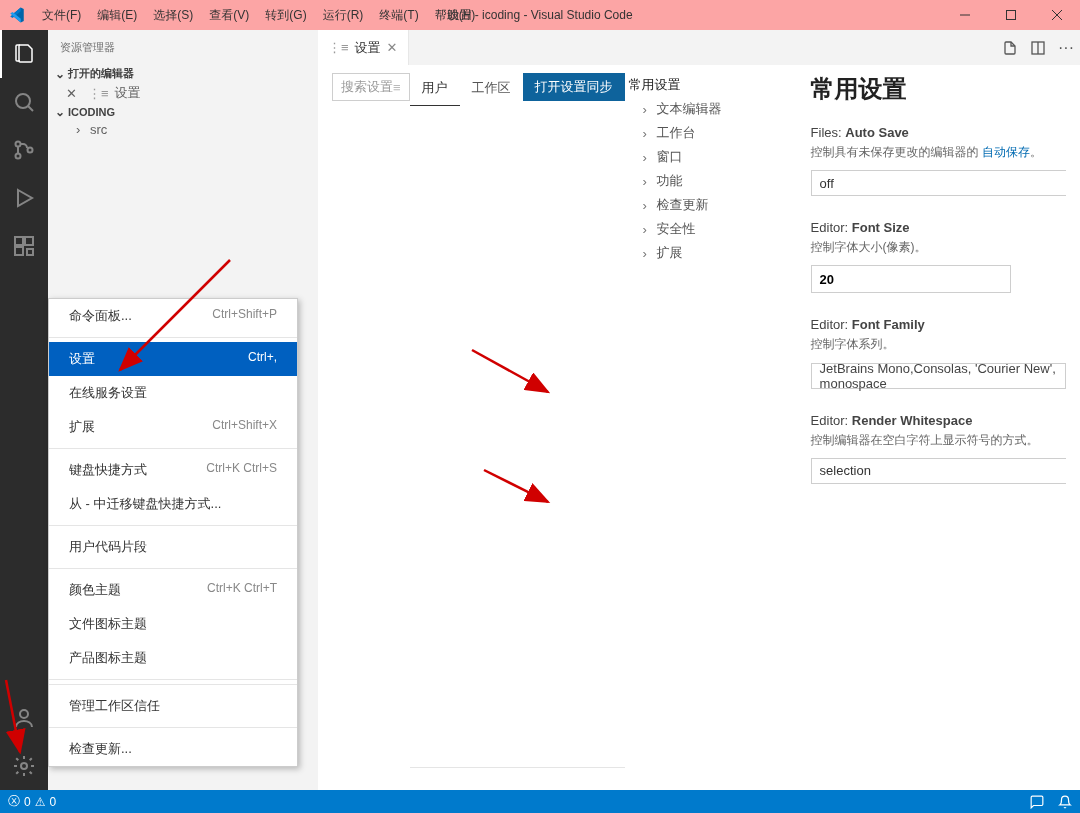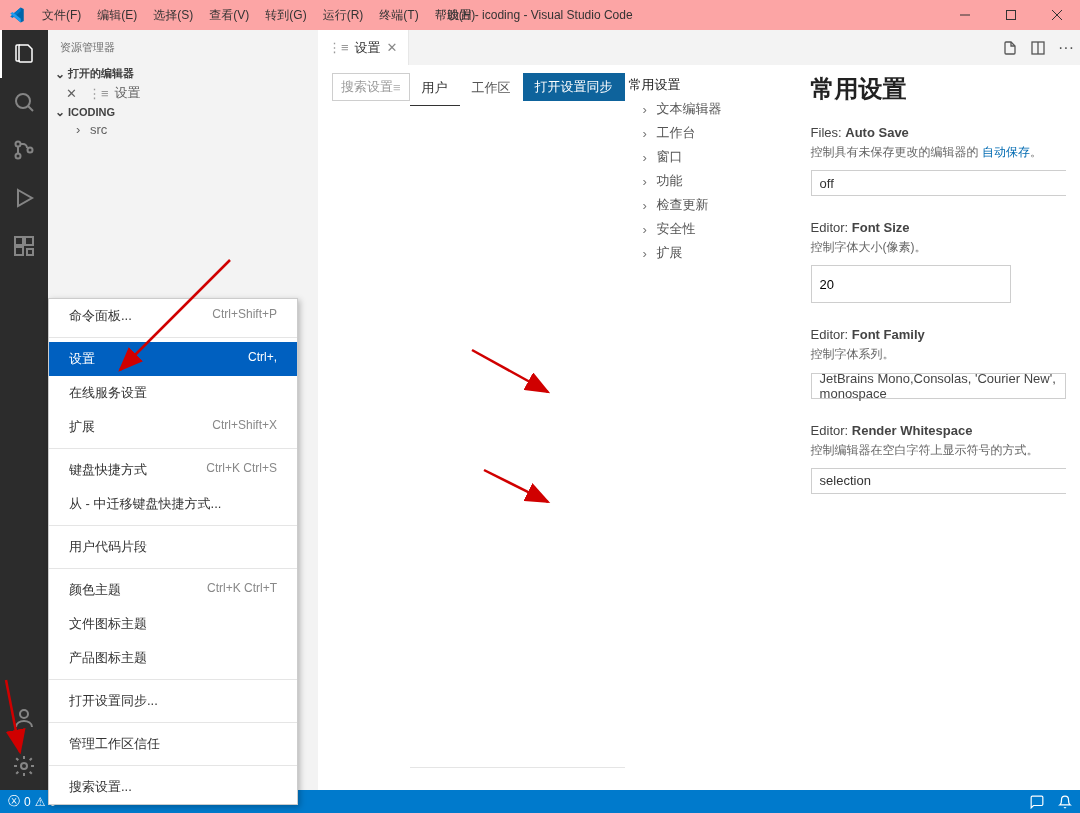--- a/index.html
+++ b/index.html
@@ -66,21 +66,21 @@
 
 .settings-list { flex: 1; overflow: hidden; padding-left: 6px; }
 .settings-list h1 { font-size: 24px; font-weight: 700; margin: 0 0 20px 0; color: #222; }
 .setting { margin-bottom: 24px; position: relative; padding-left: 0; max-width: 540px; }
 .setting.indicated { border-left: 2px solid #3794ff; padding-left: 10px; margin-left: -12px; }
 .setting-title { font-size: 13px; color: #444; margin-bottom: 3px; }
 .setting-title .bold { font-weight: 600; }
 .setting-desc { font-size: 12px; color: #666; margin-bottom: 8px; line-height: 1.6; }
 .setting-desc .link { color: #006ab1; }
 .select-control { border: 1px solid #cecece; background: #fff; height: 26px; width: 320px; display: flex; align-items: center; justify-content: space-between; padding: 0 8px; font-size: 13px; color: #333; }
-.text-control { border: 1px solid #cecece; height: 38px; width: 200px; padding: 0 8px; font-size: 13px; display: flex; align-items: center; }
+.text-control { border: 1px solid #cecece; height: 28px; width: 200px; padding: 0 8px; font-size: 13px; display: flex; align-items: center; font-weight: bold; }
 .wide-text { border: 1px solid #cecece; height: 26px; width: 100%; padding: 0 8px; font-size: 13px; display: flex; align-items: center; color: #444; }
 
 
 .statusbar { height: 23px; background: #007acc; color: #fff; display: flex; align-items: center; justify-content: space-between; font-size: 12px; padding: 0 8px; }
 .statusbar .left, .statusbar .right { display: flex; align-items: center; gap: 4px; }
 
 
 .arrow { position: absolute; pointer-events: none; z-index: 200; }
 
 svg { display: block; }
@@ -242,32 +242,28 @@
         </div>
         <div class="ctx-item">
           <span>文件图标主题</span>
           <span class="ctx-shortcut"></span>
         </div>
         <div class="ctx-item">
           <span>产品图标主题</span>
           <span class="ctx-shortcut"></span>
         </div>
         <div class="ctx-sep"></div>
-        <div class="ctx-item">
-          <span>打开设置同步...</span>
-          <span class="ctx-shortcut"></span>
-        </div>
         <div class="ctx-sep"></div>
         <div class="ctx-item">
           <span>管理工作区信任</span>
           <span class="ctx-shortcut"></span>
         </div>
         <div class="ctx-sep"></div>
         <div class="ctx-item">
-          <span>搜索设置...</span>
+          <span>检查更新...</span>
           <span class="ctx-shortcut"></span>
         </div>
       </div>
   </div>
 
   <div class="editor-area">
     <div class="tabbar">
       <div class="tab">
         <span style="color:#999">⋮≡</span>
         <span>设置</span>

